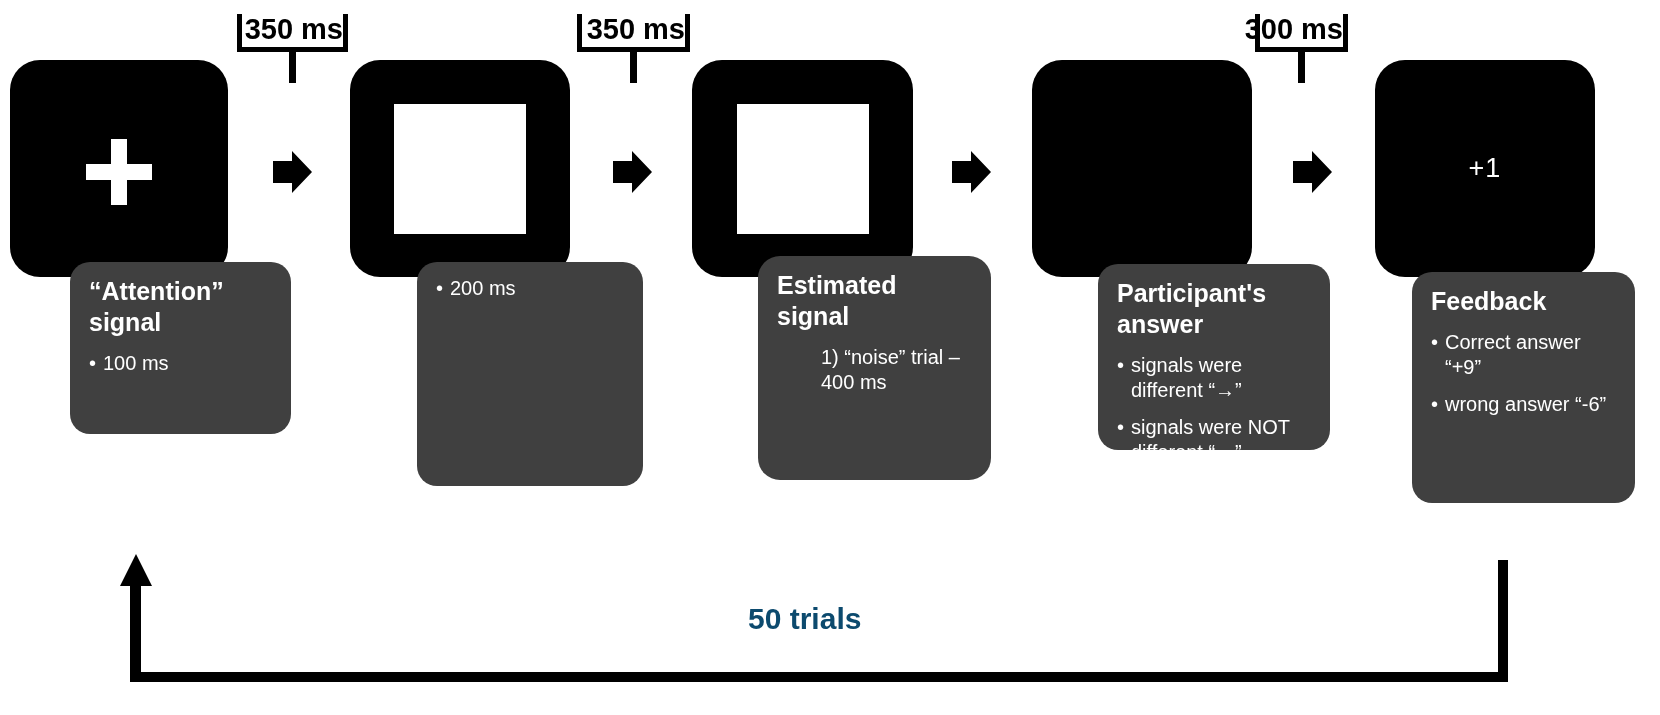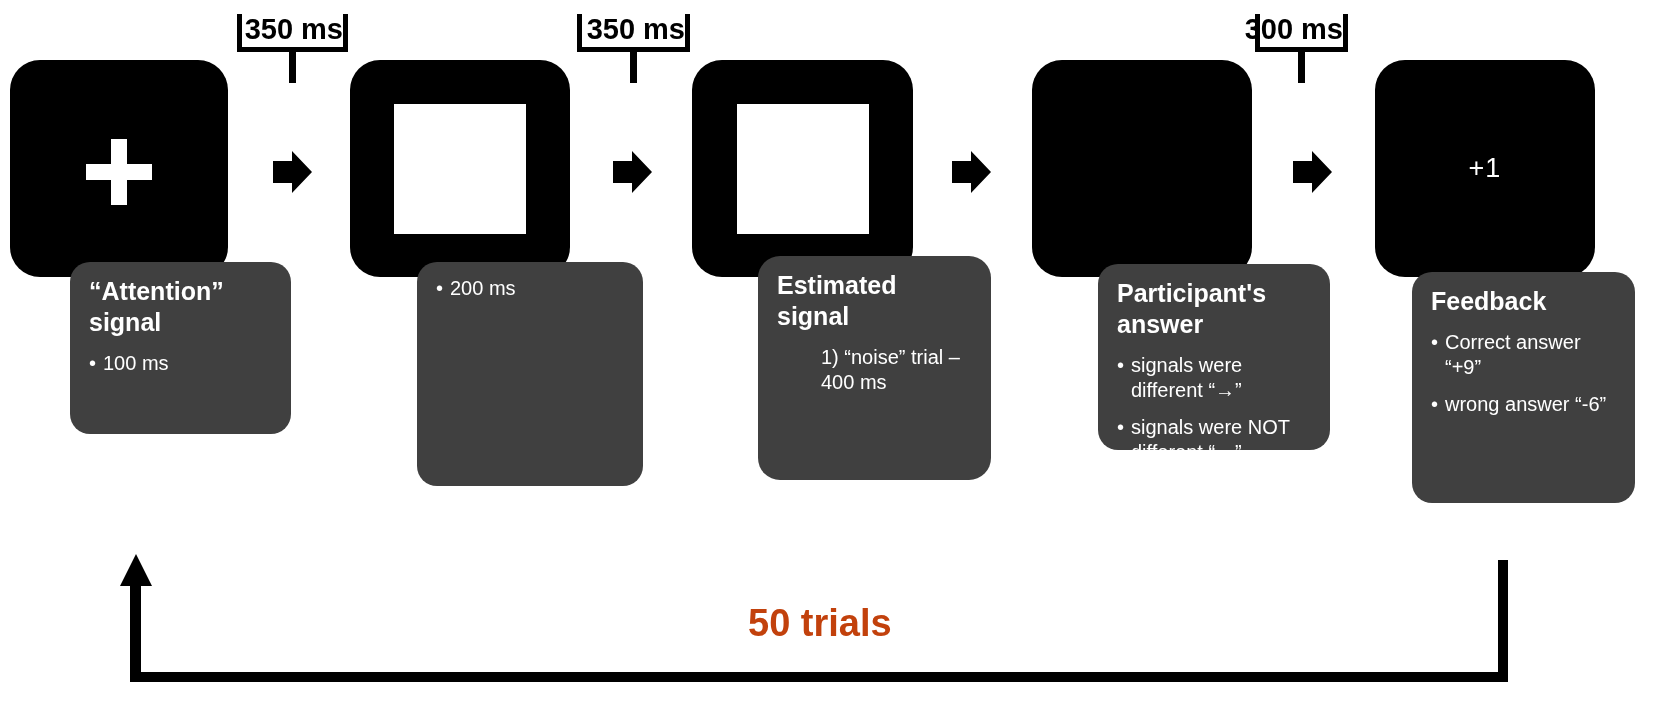--- a/index.html
+++ b/index.html
@@ -100,23 +100,23 @@
   .loop-seg { position: absolute; background: #000; }
   .loop-arrowhead {
     position: absolute;
     width: 0; height: 0;
     border-left: 16px solid transparent;
     border-right: 16px solid transparent;
     border-bottom: 32px solid #000;
   }
   .loop-label {
     position: absolute;
-    font-size: 38px;
+    font-size: 30px;
     font-weight: bold;
-    color: #c2410c;
+    color: #0c4a6e;
     white-space: nowrap;
   }
 </style>
 </head>
 <body>
 
 <div class="canvas">
 
   <div class="screen" style="left:10px; width:218px;">
     <svg class="cross-icon" width="66" height="66" viewBox="0 0 66 66">

